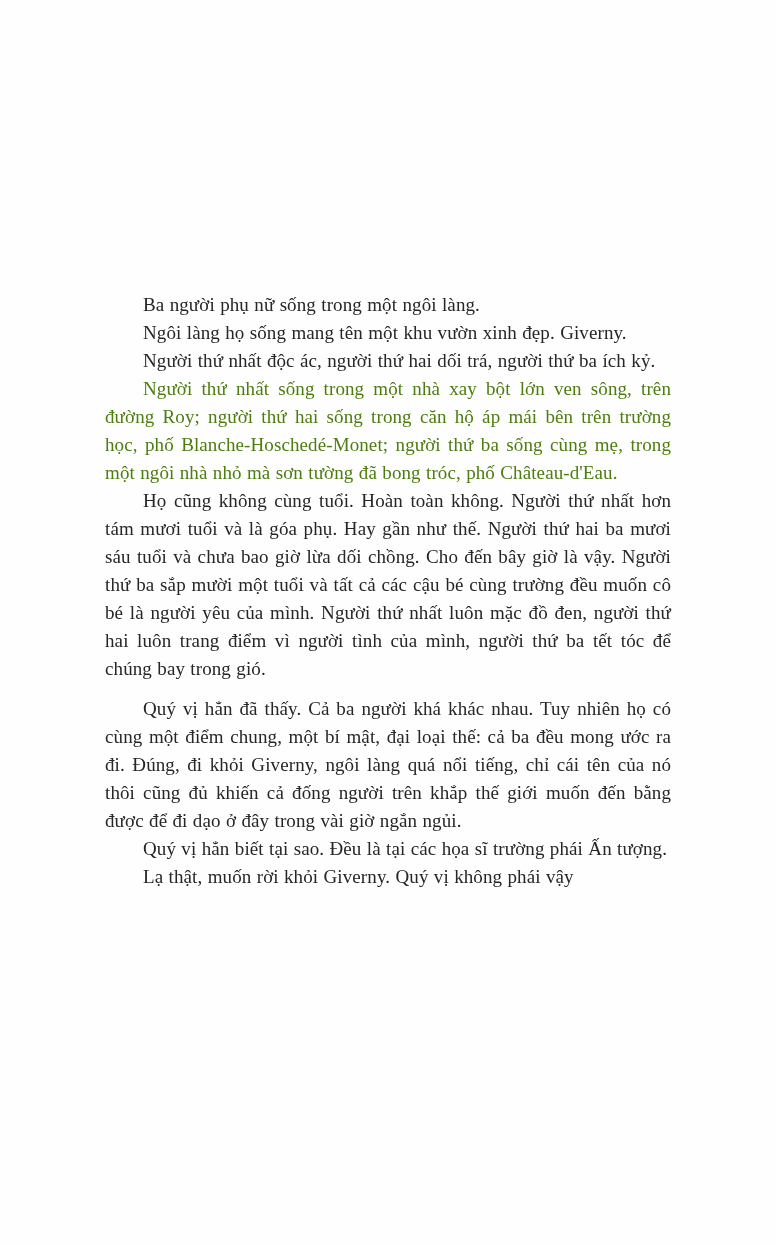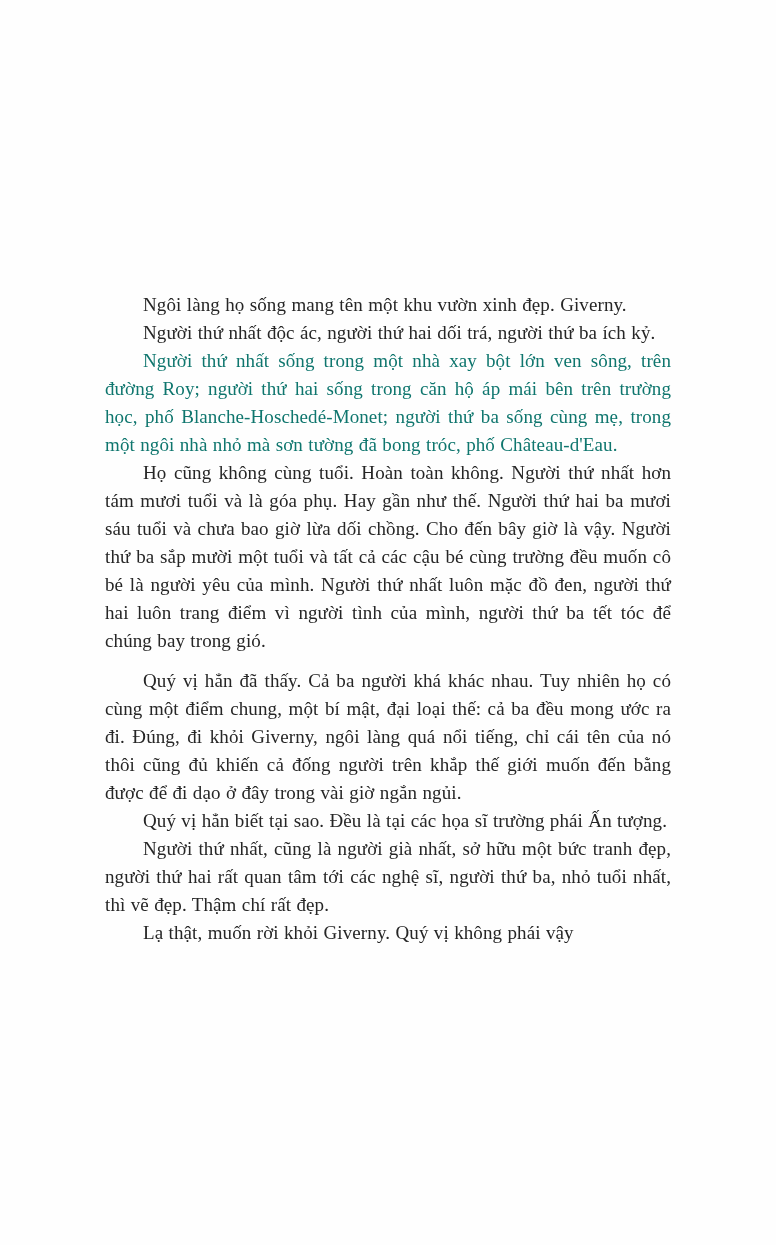--- a/index.html
+++ b/index.html
@@ -36,22 +36,22 @@
   }
   .para.space-before {
     margin-top: 12px;
   }
 </style>
 </head>
 <body>
 
 <div class="book-page" style="background: rgb(254, 254, 254);">
   <div class="text-block">
+      <p class="para" style="color: rgb(38, 38, 38);">Ba người phụ nữ sống trong một ngôi làng.</p>
       <p class="para" style="color: rgb(38, 38, 38);">Ngôi làng họ sống mang tên một khu vườn xinh đẹp. Giverny.</p>
       <p class="para" style="color: rgb(38, 38, 38);">Người thứ nhất độc ác, người thứ hai dối trá, người thứ ba ích kỷ.</p>
-      <p class="para" style="color: #0f766e;">Người thứ nhất sống trong một nhà xay bột lớn ven sông, trên đường Roy; người thứ hai sống trong căn hộ áp mái bên trên trường học, phố Blanche-Hoschedé-Monet; người thứ ba sống cùng mẹ, trong một ngôi nhà nhỏ mà sơn tường đã bong tróc, phố Château-d'Eau.</p>
+      <p class="para" style="color: #4d7c0f;">Người thứ nhất sống trong một nhà xay bột lớn ven sông, trên đường Roy; người thứ hai sống trong căn hộ áp mái bên trên trường học, phố Blanche-Hoschedé-Monet; người thứ ba sống cùng mẹ, trong một ngôi nhà nhỏ mà sơn tường đã bong tróc, phố Château-d'Eau.</p>
       <p class="para" style="color: rgb(38, 38, 38);">Họ cũng không cùng tuổi. Hoàn toàn không. Người thứ nhất hơn tám mươi tuổi và là góa phụ. Hay gần như thế. Người thứ hai ba mươi sáu tuổi và chưa bao giờ lừa dối chồng. Cho đến bây giờ là vậy. Người thứ ba sắp mười một tuổi và tất cả các cậu bé cùng trường đều muốn cô bé là người yêu của mình. Người thứ nhất luôn mặc đồ đen, người thứ hai luôn trang điểm vì người tình của mình, người thứ ba tết tóc để chúng bay trong gió.</p>
       <p class="para space-before" style="color: rgb(38, 38, 38);">Quý vị hẳn đã thấy. Cả ba người khá khác nhau. Tuy nhiên họ có cùng một điểm chung, một bí mật, đại loại thế: cả ba đều mong ước ra đi. Đúng, đi khỏi Giverny, ngôi làng quá nổi tiếng, chỉ cái tên của nó thôi cũng đủ khiến cả đống người trên khắp thế giới muốn đến bằng được để đi dạo ở đây trong vài giờ ngắn ngủi.</p>
       <p class="para" style="color: rgb(38, 38, 38);">Quý vị hẳn biết tại sao. Đều là tại các họa sĩ trường phái Ấn tượng.</p>
-      <p class="para" style="color: rgb(38, 38, 38);">Người thứ nhất, cũng là người già nhất, sở hữu một bức tranh đẹp, người thứ hai rất quan tâm tới các nghệ sĩ, người thứ ba, nhỏ tuổi nhất, thì vẽ đẹp. Thậm chí rất đẹp.</p>
       <p class="para" style="color: rgb(38, 38, 38);">Lạ thật, muốn rời khỏi Giverny. Quý vị không phái vậy</p>
     </div>
 </div>
 
 </body></html>

